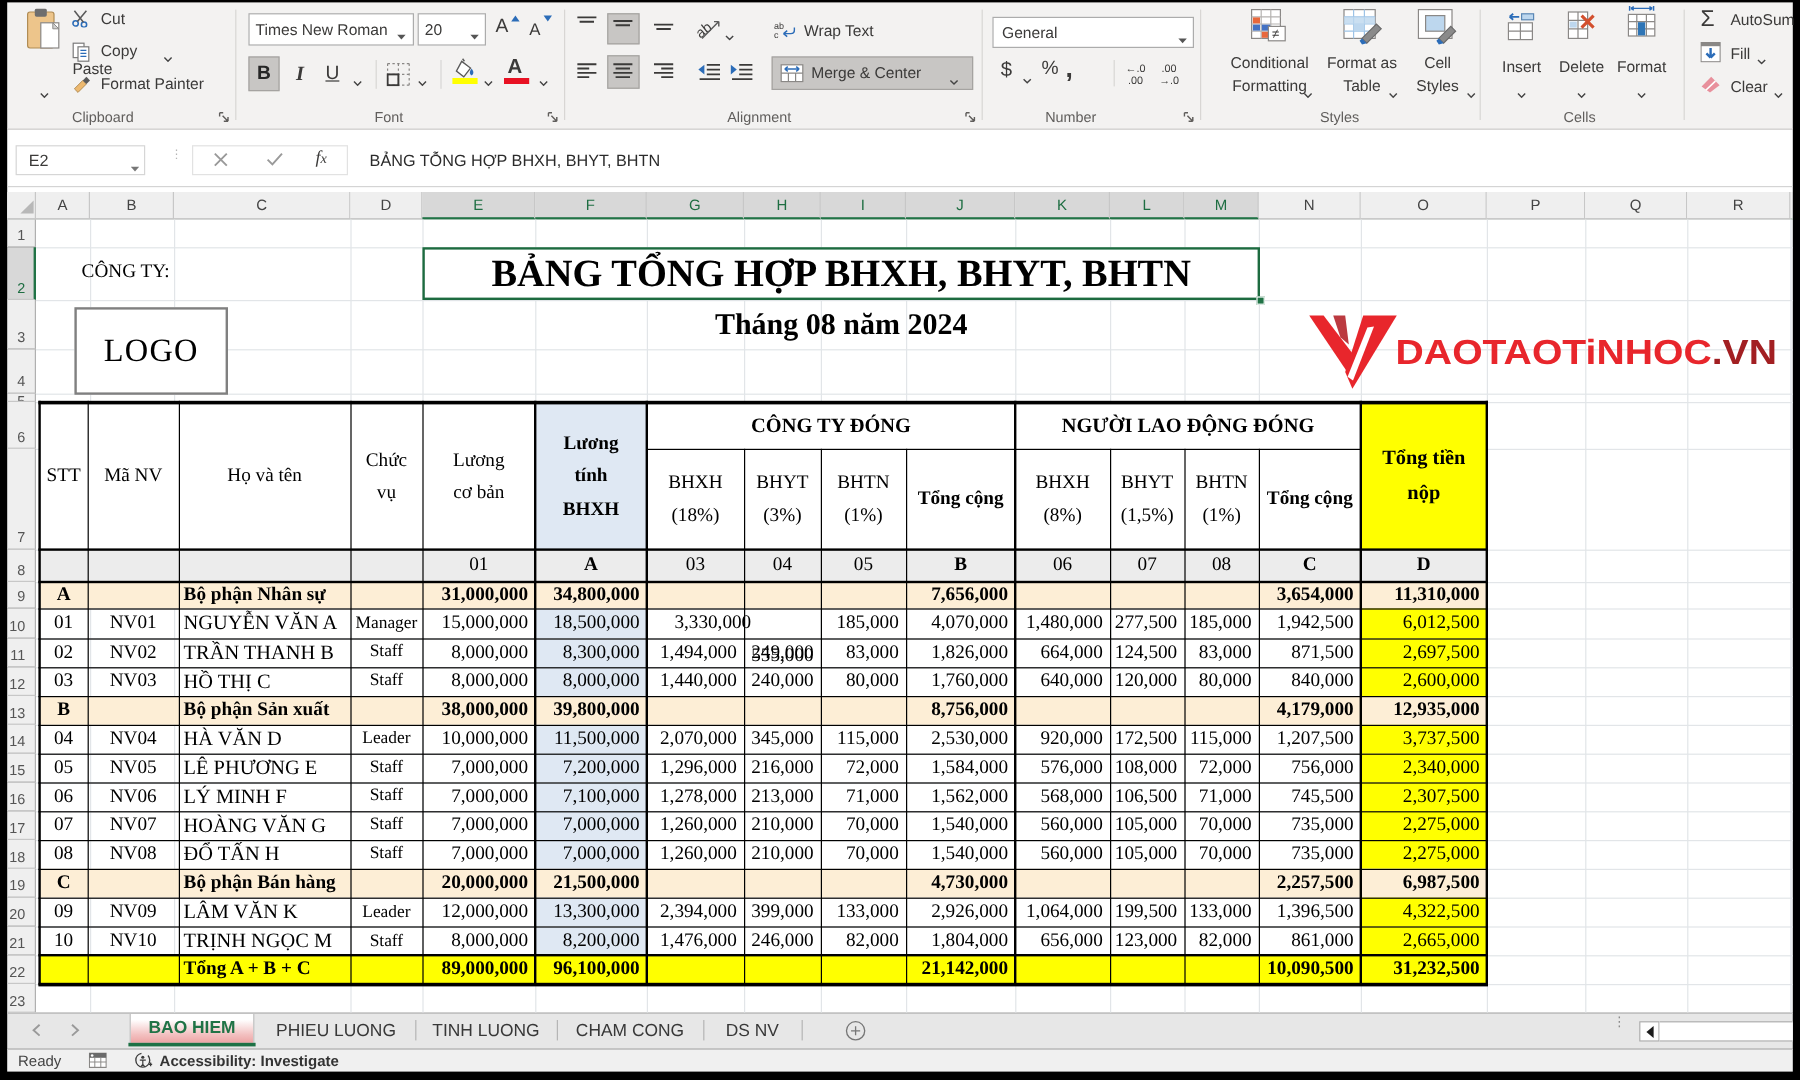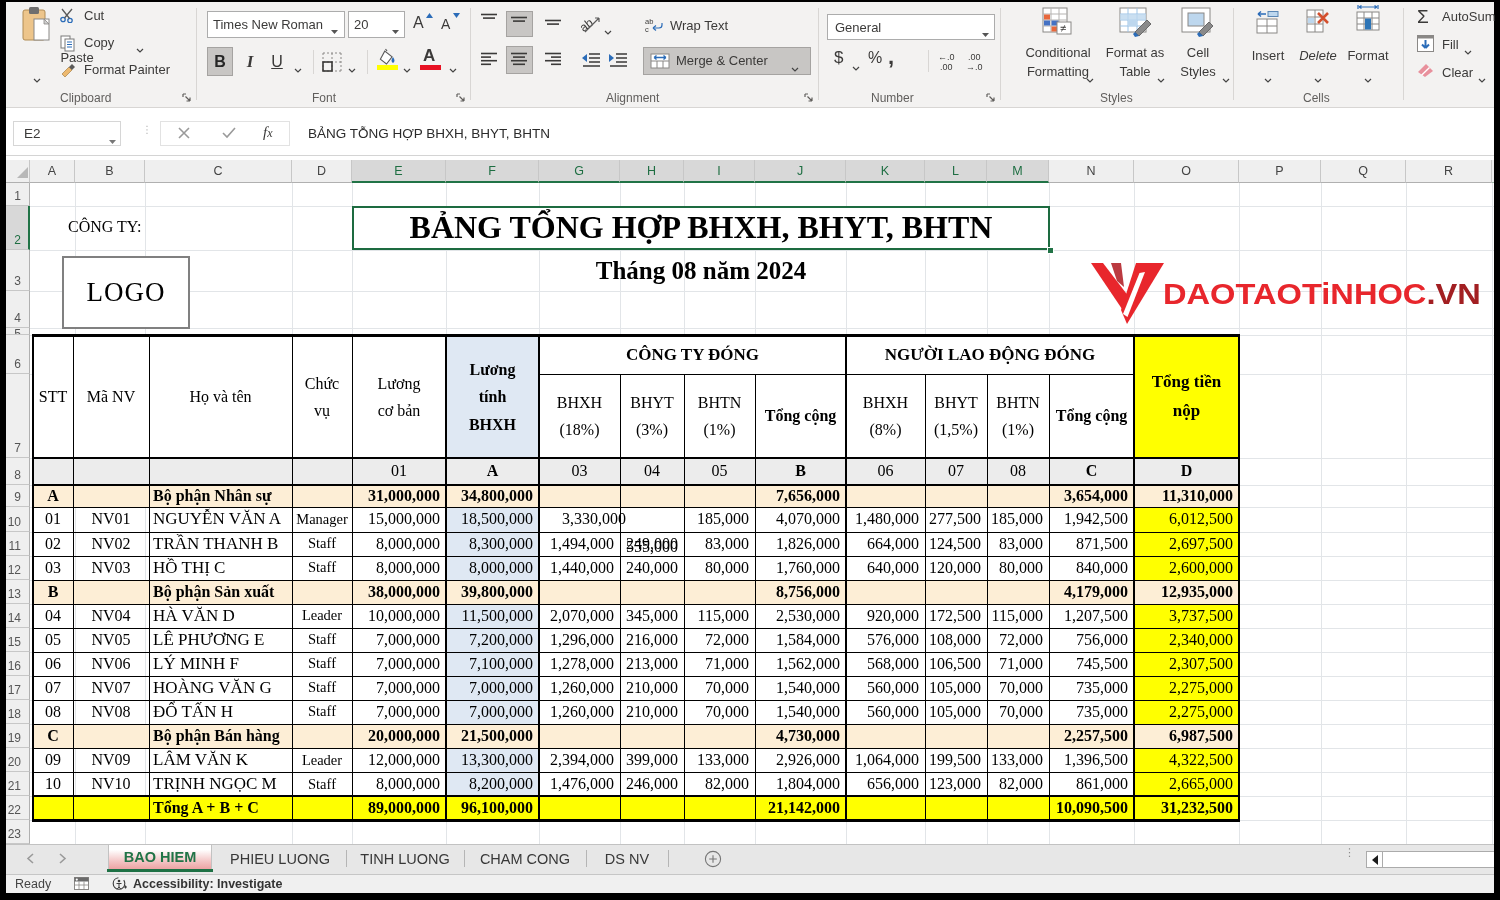--- a/index.html
+++ b/index.html
@@ -270,21 +270,21 @@
     <rect x="2" y="11" width="6" height="5" fill="#bdd7ee"></rect>
     <path d="M12 6 L22 16 M22 6 L12 16" stroke="#d3502e" stroke-width="2.6"></path>
   </svg>
 <svg class="abs" style="left:1356px;top:5px" width="24" height="28" viewBox="0 0 24 28">
     <rect x="1" y="7" width="22" height="18" fill="#fff" stroke="#8a8886"></rect>
     <path d="M1 13 H23 M1 19 H23 M8 7 V25 M16 7 V25" stroke="#8a8886"></path>
     <rect x="9" y="13.5" width="6" height="11" fill="#2e75b6"></rect>
     <path d="M3 2 H21 M3 2 l2.5 -1.5 M3 2 l2.5 1.5 M21 2 l-2.5 -1.5 M21 2 l-2.5 1.5 M2 0 V4 M22 0 V4" stroke="#2b6cb8" stroke-width="1.2" fill="none"></path>
   </svg>
 <div class="abs lbl" style="left:1240px;top:48px;width:56px;text-align:center;">Insert</div>
-<div class="abs lbl" style="left:1290px;top:48px;width:56px;text-align:center;font-style:italic;">Delete</div>
+<div class="abs lbl" style="left:1290px;top:48px;width:56px;text-align:center;">Delete</div>
 <div class="abs lbl" style="left:1340px;top:48px;width:56px;text-align:center;">Format</div>
 <div class="abs" style="left:1264px;top:69px;"><svg width="8" height="5" viewBox="0 0 8 5">
       <path d="M1 1 L4 4 L7 1" fill="none" stroke="#444" stroke-width="1.2"></path>
     </svg></div>
 <div class="abs" style="left:1314px;top:69px;"><svg width="8" height="5" viewBox="0 0 8 5">
       <path d="M1 1 L4 4 L7 1" fill="none" stroke="#444" stroke-width="1.2"></path>
     </svg></div>
 <div class="abs" style="left:1364px;top:69px;"><svg width="8" height="5" viewBox="0 0 8 5">
       <path d="M1 1 L4 4 L7 1" fill="none" stroke="#444" stroke-width="1.2"></path>
     </svg></div>

